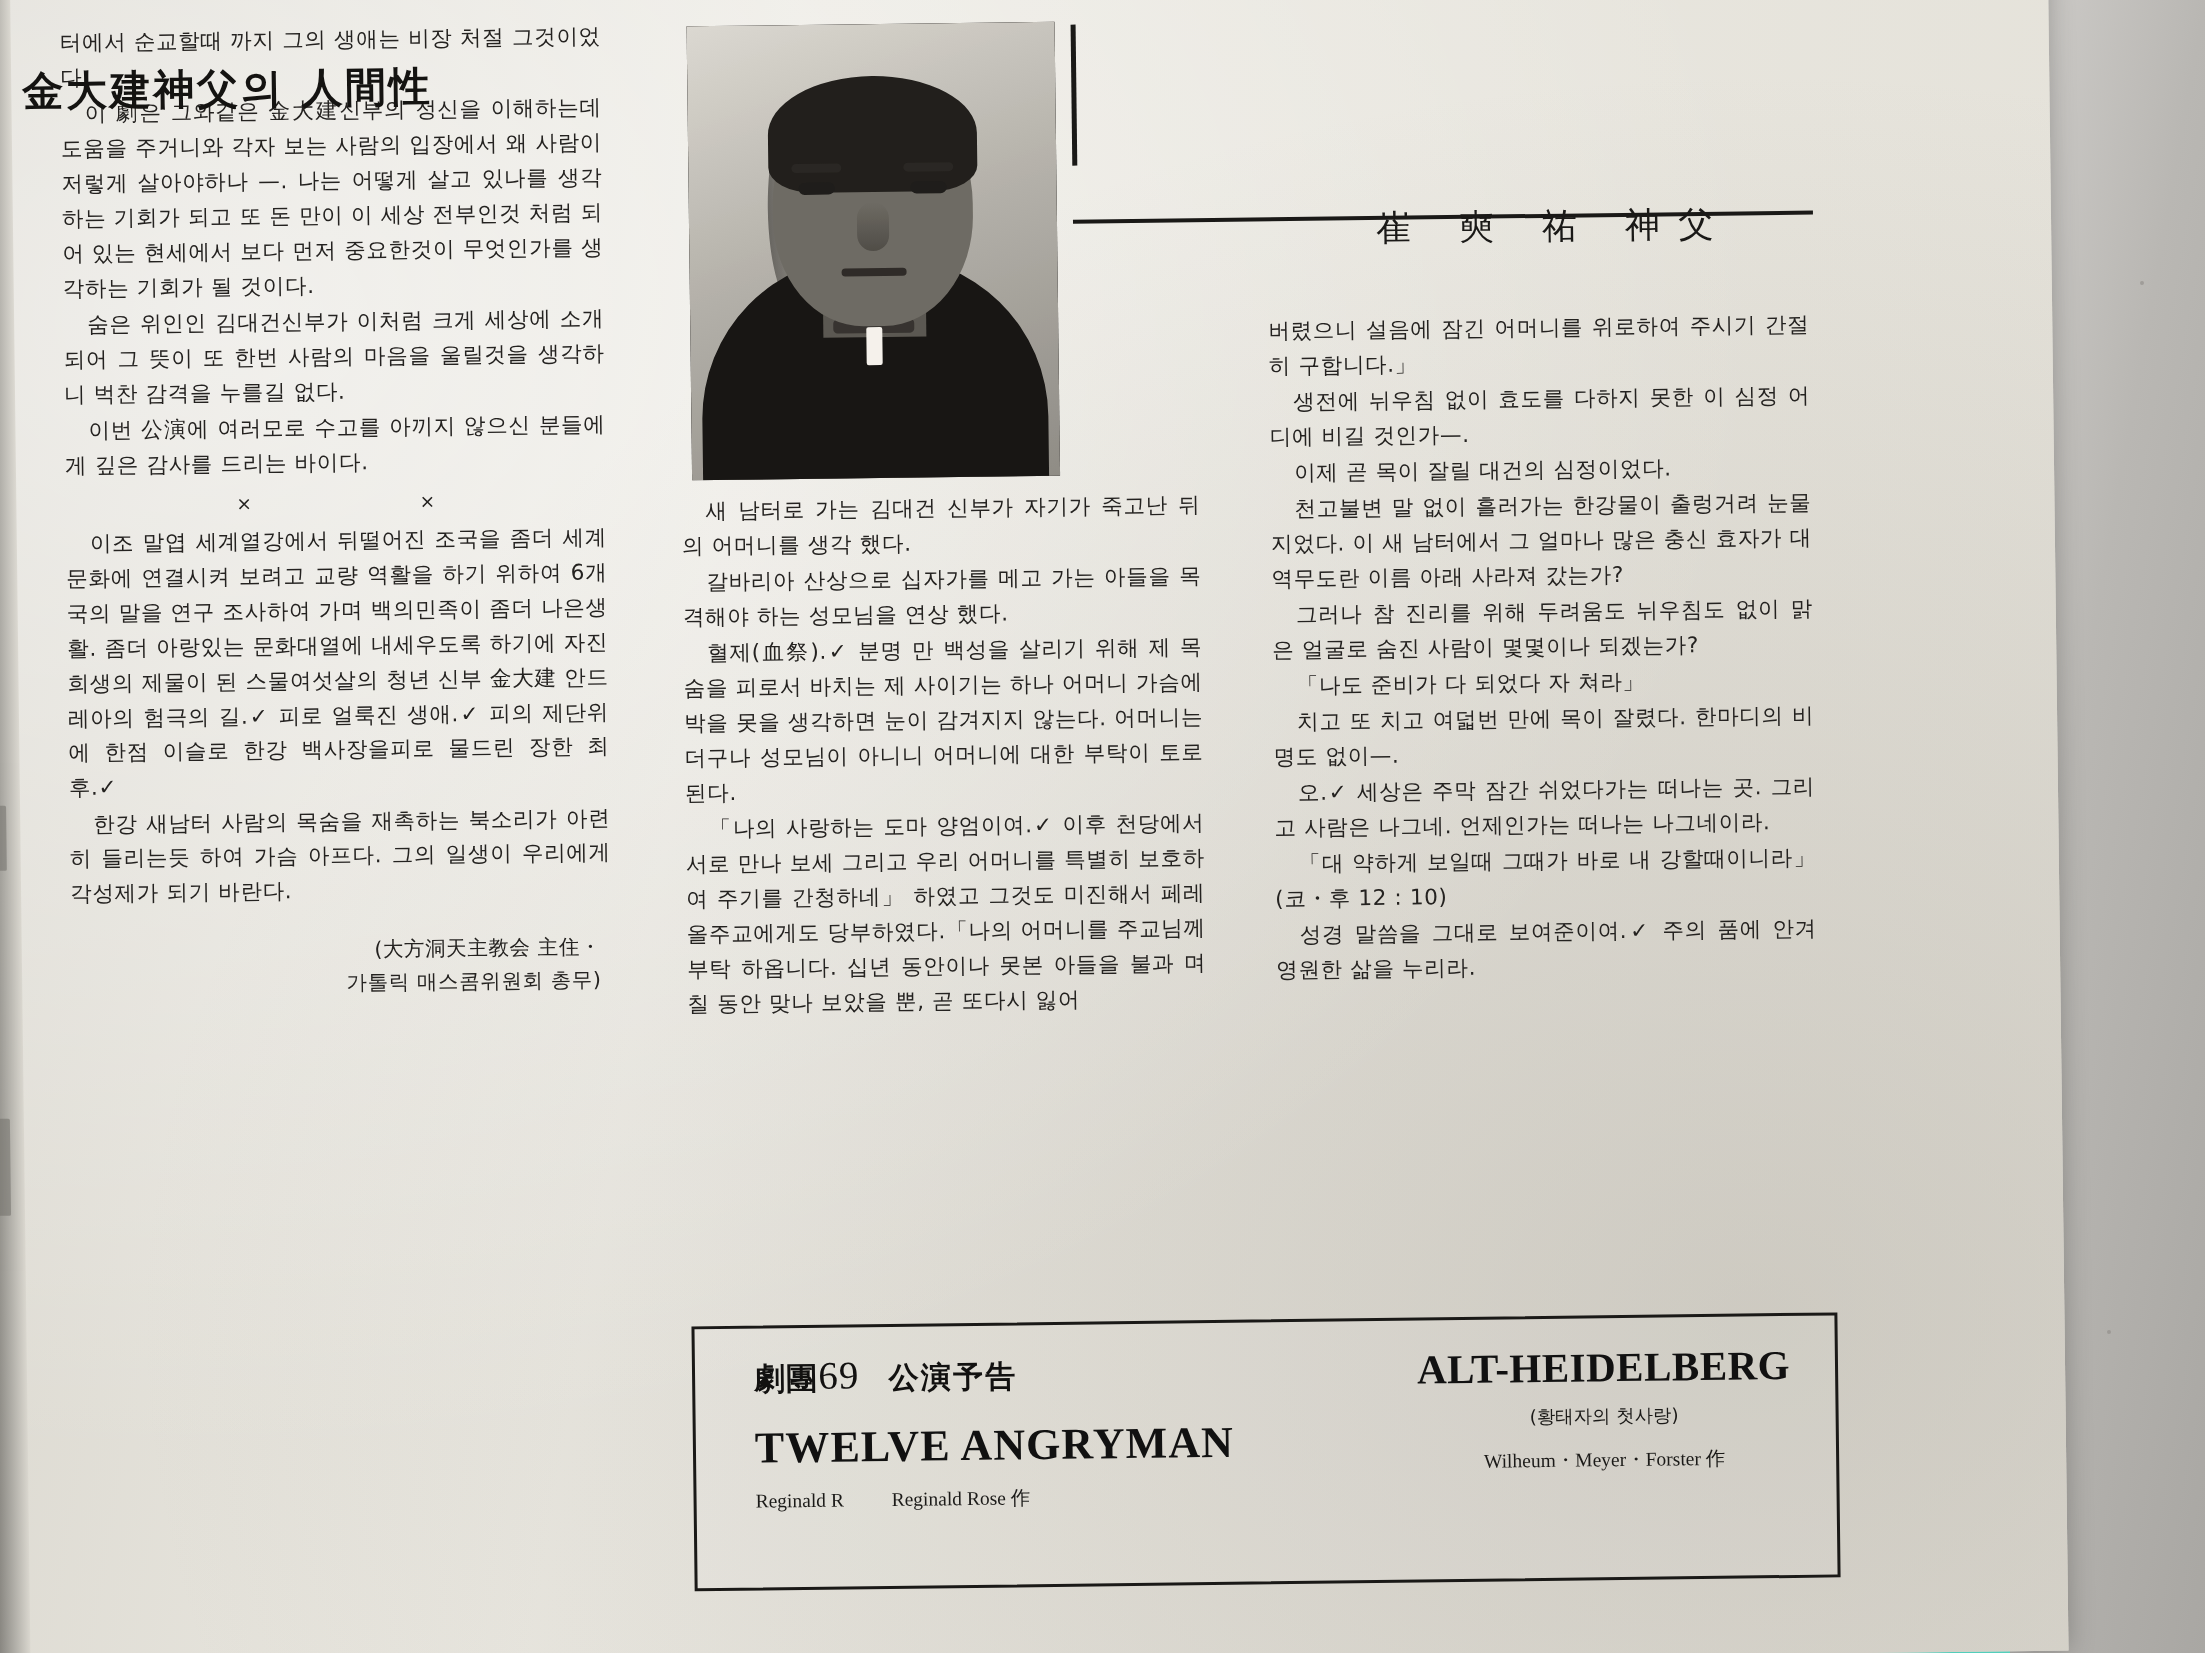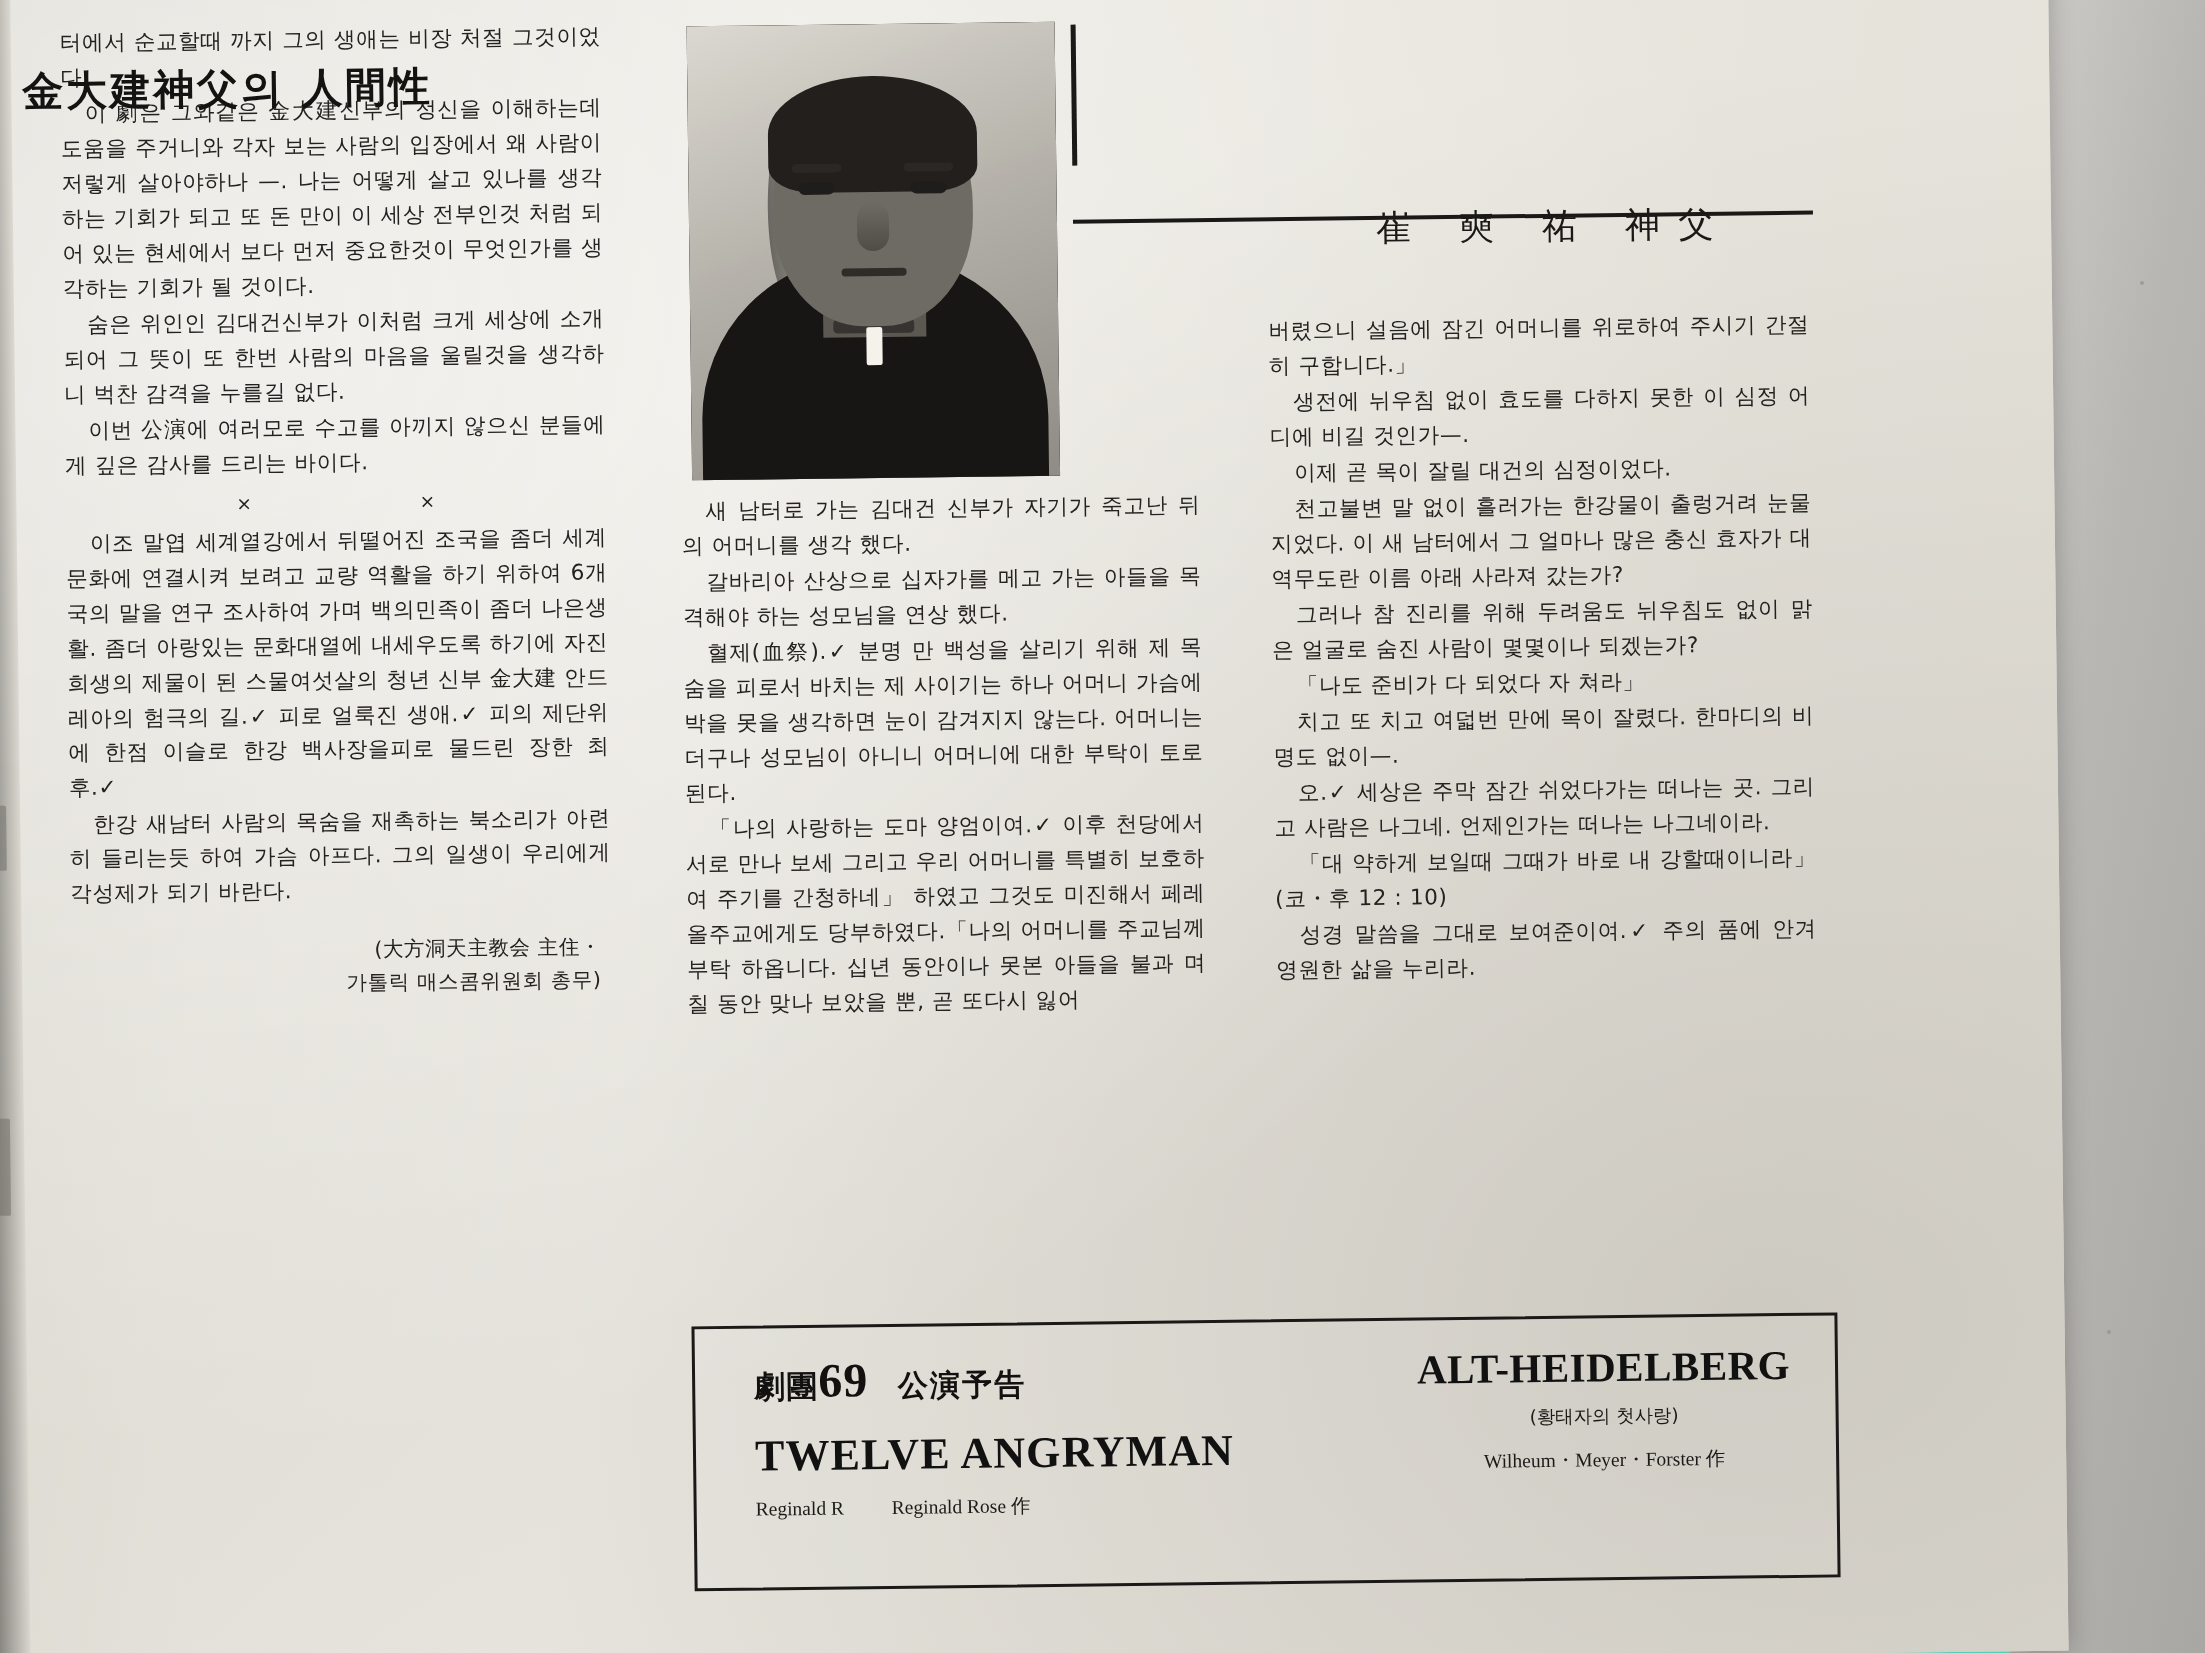--- a/index.html
+++ b/index.html
@@ -338,22 +338,22 @@
   .troupe {
     font-family: "DejaVu Sans", sans-serif;
     font-size: 31px;
     font-weight: bold;
     letter-spacing: 1.1px;
     color: #121110;
     display: inline-block;
   }
   .troupe .num {
     font-family: "Liberation Serif", serif;
-    font-size: 48px;
-    font-weight: bold;
+    font-size: 39px;
+    font-weight: normal;
   }
   .ad-sub {
     font-family: "DejaVu Sans", sans-serif;
     font-size: 30px;
     font-weight: bold;
     letter-spacing: 2.2px;
     margin-left: 27px;
     color: #121110;
     display: inline-block;
   }

